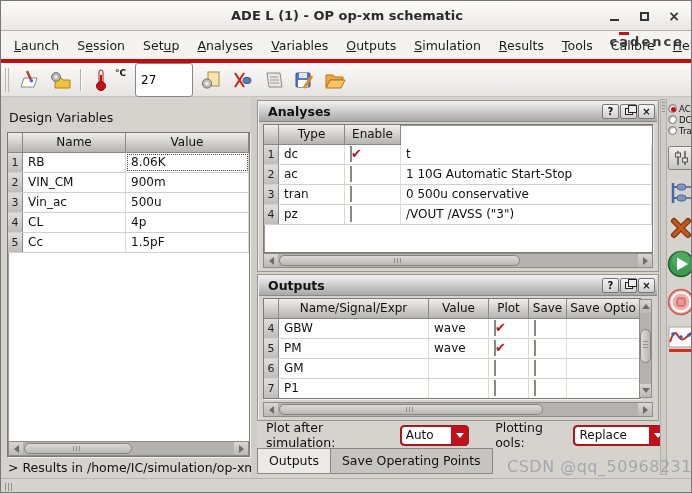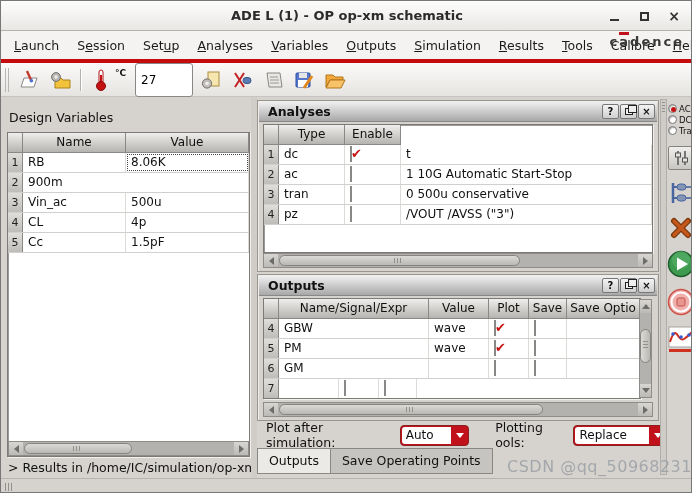--- a/index.html
+++ b/index.html
@@ -251,20 +251,21 @@
       <div class="hcell" style="flex:0 0 103px">Name</div>
       <div class="hcell" style="flex:1">Value</div>
     </div>
     <div class="trow">
       <div class="ncell">1</div>
       <div class="tcell" style="flex:0 0 103px">RB</div>
       <div class="tcell selcell" style="flex:1">8.06K</div>
     </div>
     <div class="trow">
       <div class="ncell">2</div>
+      <div class="tcell" style="flex:0 0 103px">VIN_CM</div>
       <div class="tcell" style="flex:1">900m</div>
     </div>
     <div class="trow">
       <div class="ncell">3</div>
       <div class="tcell" style="flex:0 0 103px">Vin_ac</div>
       <div class="tcell" style="flex:1">500u</div>
     </div>
     <div class="trow">
       <div class="ncell">4</div>
       <div class="tcell" style="flex:0 0 103px">CL</div>
@@ -379,20 +380,21 @@
       <div class="trow">
         <div class="ncell">6</div>
         <div class="tcell" style="flex:0 0 150px">GM</div>
         <div class="tcell" style="flex:0 0 60px"></div>
         <div class="tcell" style="flex:0 0 40px"><span class="cb"></span></div>
         <div class="tcell" style="flex:0 0 38px"><span class="cb"></span></div>
         <div class="tcell" style="flex:1"></div>
       </div>
       <div class="trow">
         <div class="ncell">7</div>
+        <div class="tcell" style="flex:0 0 150px">P1</div>
         <div class="tcell" style="flex:0 0 60px"></div>
         <div class="tcell" style="flex:0 0 40px"><span class="cb"></span></div>
         <div class="tcell" style="flex:0 0 38px"><span class="cb"></span></div>
         <div class="tcell" style="flex:1"></div>
       </div>
 
     </div>
     <div class="vscroll out-vscroll">
       <span class="vbtn">
           <i class="tri-u"></i>

